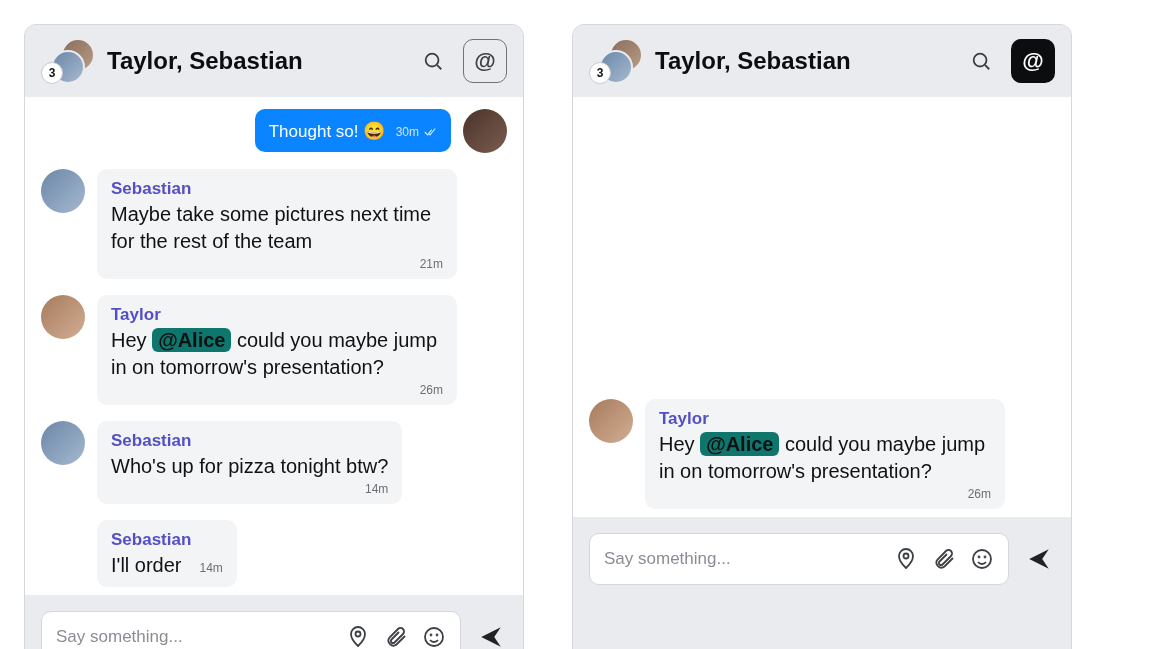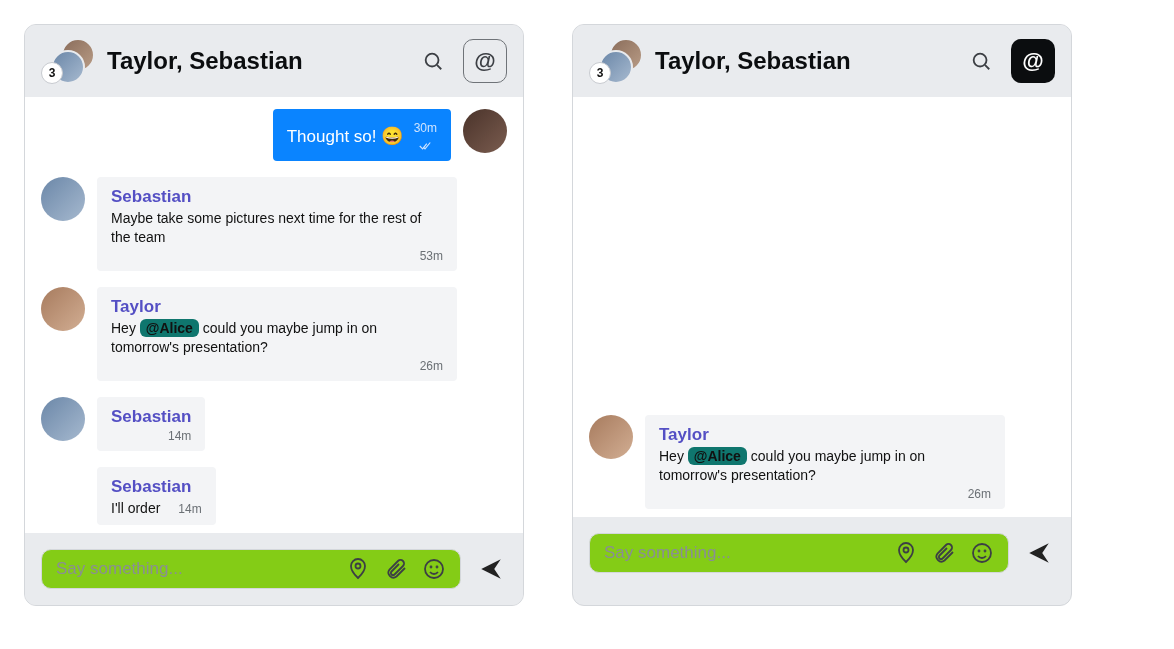--- a/index.html
+++ b/index.html
@@ -45,36 +45,36 @@
   .panel.right .chat-body { min-height:420px; justify-content:flex-end; }
 
   .msg-row { display:flex; align-items:flex-start; gap:12px; }
   .msg-row.right { justify-content:flex-end; }
   .msg-avatar { width:44px; height:44px; border-radius:50%; background:#bbb; flex-shrink:0; }
   .msg-avatar.sebastian { background:linear-gradient(135deg,#6b87a8,#a6b9cf); }
   .msg-avatar.taylor { background:linear-gradient(135deg,#a77b5e,#d2ae93); }
   .msg-avatar.me { background:linear-gradient(135deg,#4a332a,#7a5c4f); }
   .avatar-spacer { width:44px; flex-shrink:0; }
 
-  .bubble { border-radius:4px; padding:10px 14px 8px 14px; max-width:360px; position:relative; background:#f3f4f6; }
+  .bubble { border-radius:10px; padding:10px 14px 8px 14px; max-width:360px; position:relative; background:#f3f4f6; }
   .bubble.sent { background:#0a84ff; color:#fff; display:flex; align-items:center; gap:10px; }
   .bubble .sender { font-size:17px; font-weight:700; color:#544fc4; margin-bottom:2px; display:block; }
-  .bubble .text { font-size:14px; color:#111; line-height:1.35; }
+  .bubble .text { font-size:20px; color:#111; line-height:1.35; }
   .bubble.sent .text { color:#fff; font-size:17px; }
   .bubble .meta { font-size:12px; color:#6b7075; text-align:right; margin-top:2px; }
-  .bubble.sent .meta { color:#cfe4ff; display:flex; align-items:center; gap:4px;flex-direction:column; }
+  .bubble.sent .meta { color:#cfe4ff; display:flex; align-items:center; gap:4px; }
   .bubble.sent .meta svg { width:14px; height:14px; stroke:#cfe4ff; fill:none; stroke-width:2; }
 
   .mention-chip { background:#0f766e; border-radius:6px; padding:1px 6px; font-weight:700; }
 
   .emoji { font-size:18px; }
 
   
   .composer-wrap { background:#e9ebee; padding:16px; display:flex; align-items:center; gap:14px; }
-  .composer { flex:1; background:#84cc16; border:1px solid #d4d7db; border-radius:10px; height:40px; display:flex; align-items:center; padding:0 14px; gap:14px; }
+  .composer { flex:1; background:#ffffff; border:1px solid #d4d7db; border-radius:10px; height:52px; display:flex; align-items:center; padding:0 14px; gap:14px; }
   .composer input { flex:1; border:none; outline:none; font-size:17px; color:#333; background:transparent; }
   .composer input::placeholder { color:#8a8e94; }
   .composer .mini-icon { width:24px; height:24px; color:#3c3f44; cursor:pointer; }
   .composer .mini-icon svg { width:24px; height:24px; stroke:currentColor; fill:none; stroke-width:1.8; }
   .send-btn { width:32px; height:32px; color:#222; cursor:pointer; display:flex; align-items:center; justify-content:center; }
   .send-btn svg { width:26px; height:26px; fill:#222; }
 </style>
 </head>
 <body>
 
@@ -115,37 +115,38 @@
           </span>
         </div>
         <div class="msg-avatar me"></div>
       </div>
 
       <div class="msg-row">
         <div class="msg-avatar sebastian"></div>
         <div class="bubble">
           <span class="sender">Sebastian</span>
           <div class="text">Maybe take some pictures next time for the rest of the team</div>
-          <div class="meta">53m</div>
+          <div class="meta">21m</div>
         </div>
       </div>
 
       <div class="msg-row">
         <div class="msg-avatar taylor"></div>
         <div class="bubble">
           <span class="sender">Taylor</span>
           <div class="text"><span>Hey </span><span class="mention-chip">@Alice</span><span> could you maybe jump in on tomorrow's presentation?</span></div>
           <div class="meta">26m</div>
         </div>
       </div>
 
       <div class="msg-row">
         <div class="msg-avatar sebastian"></div>
         <div class="bubble">
           <span class="sender">Sebastian</span>
+          <div class="text">Who's up for pizza tonight btw?</div>
           <div class="meta">14m</div>
         </div>
       </div>
 
       <div class="msg-row">
         <div class="avatar-spacer"></div>
         <div class="bubble">
           <span class="sender">Sebastian</span>
           <div style="display:flex; align-items:baseline; gap:18px;">
             <div class="text">I'll order</div>

